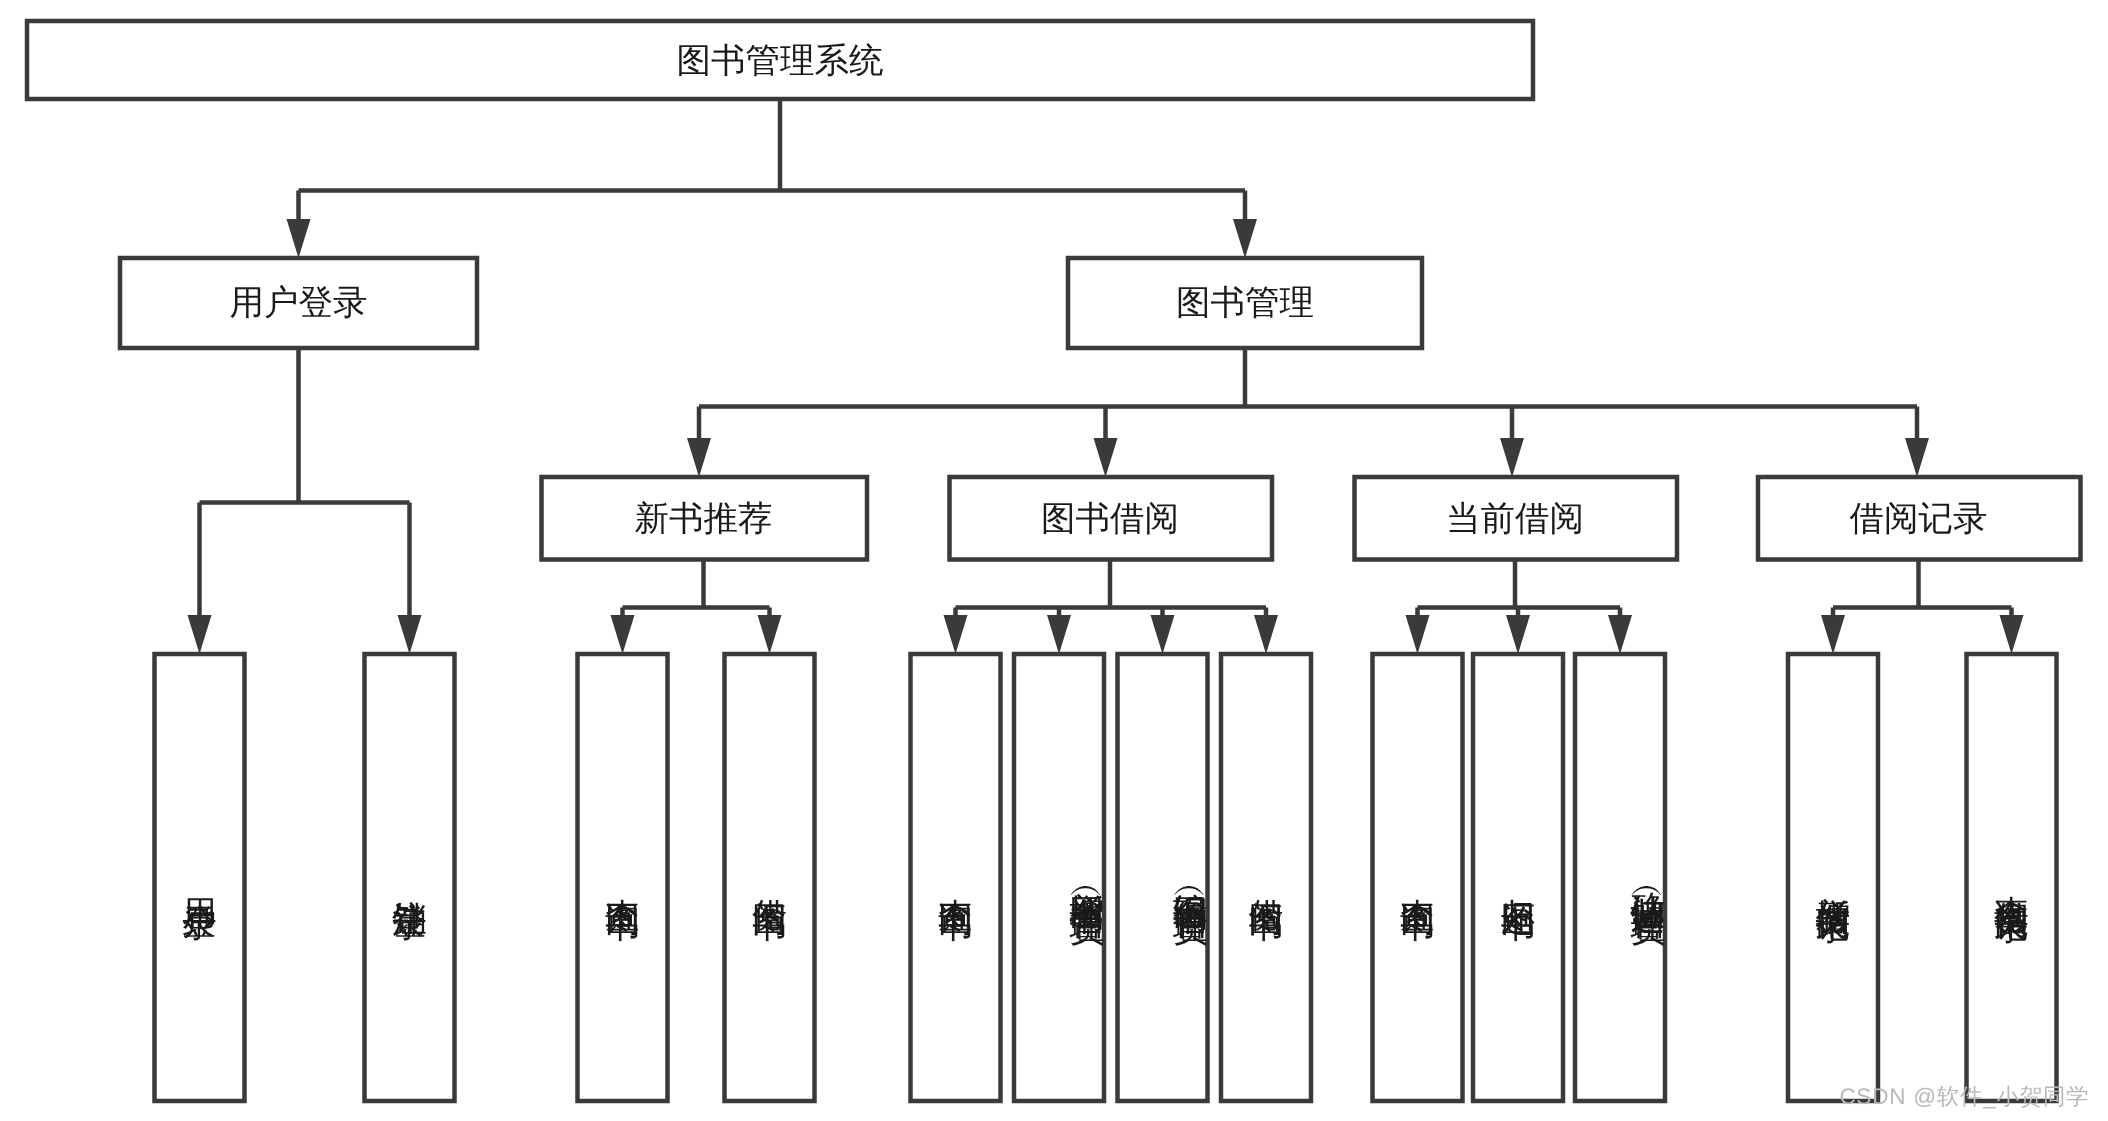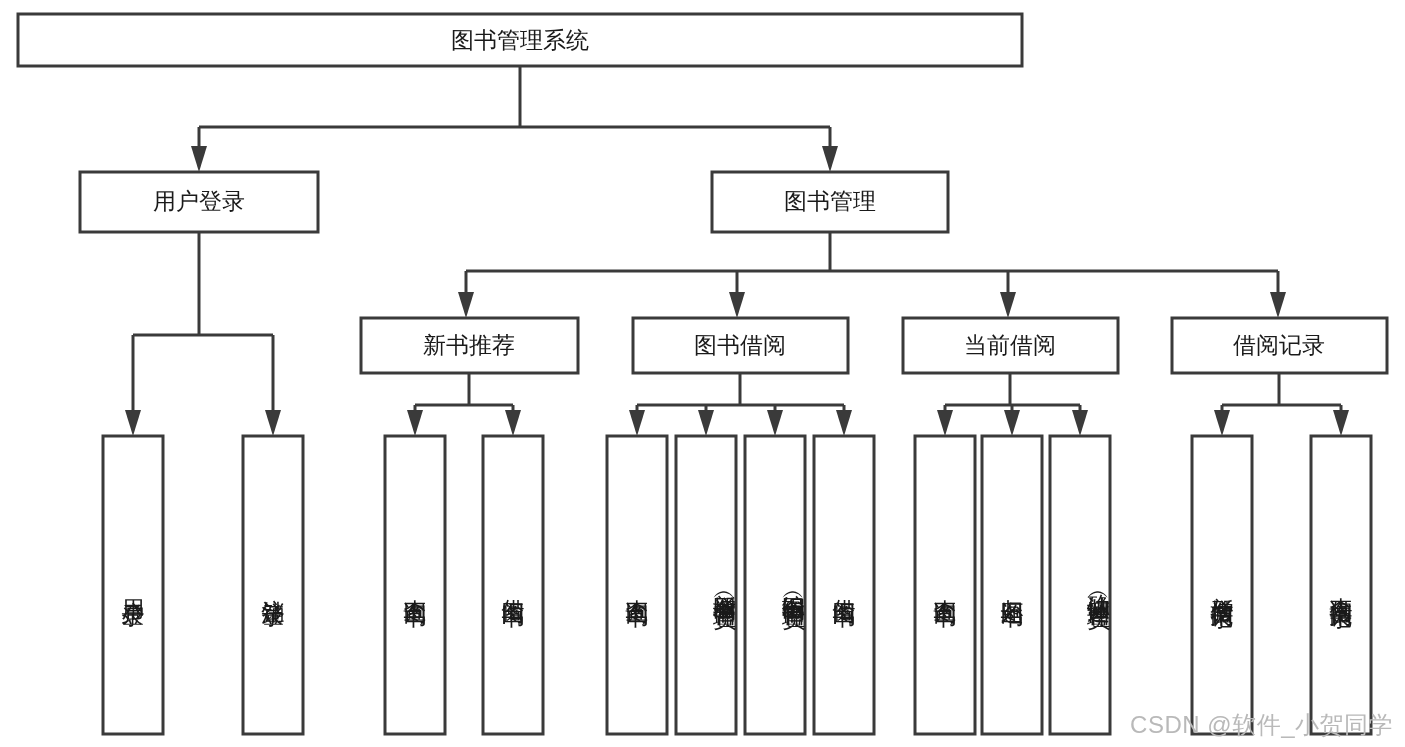--- a/index.html
+++ b/index.html
@@ -64,21 +64,21 @@
     justify-content: center;
     text-align: center;
     pointer-events: none;
     user-select: none;
   }
   .watermark {
     position: absolute;
     right: 12px;
     bottom: 6px;
     font-family: "Liberation Sans", "DejaVu Sans", sans-serif;
-    font-size: 24px;
+    font-size: 15px;
     color: #b9b9b9;
     letter-spacing: 0.5px;
     white-space: nowrap;
   }
 </style>
 </head>
 <body>
 
 <div id="diagram-root">
 

